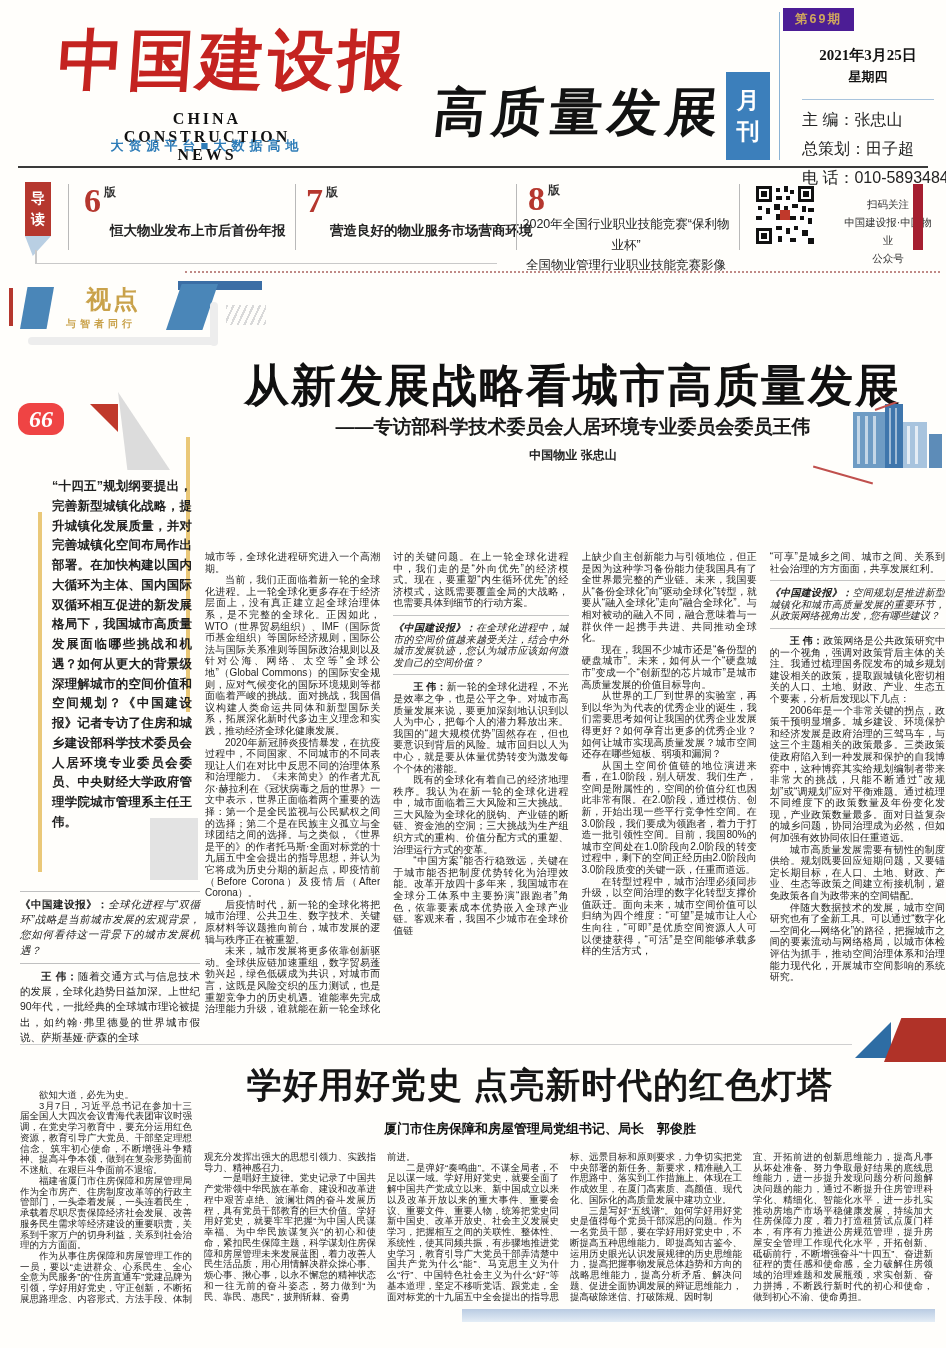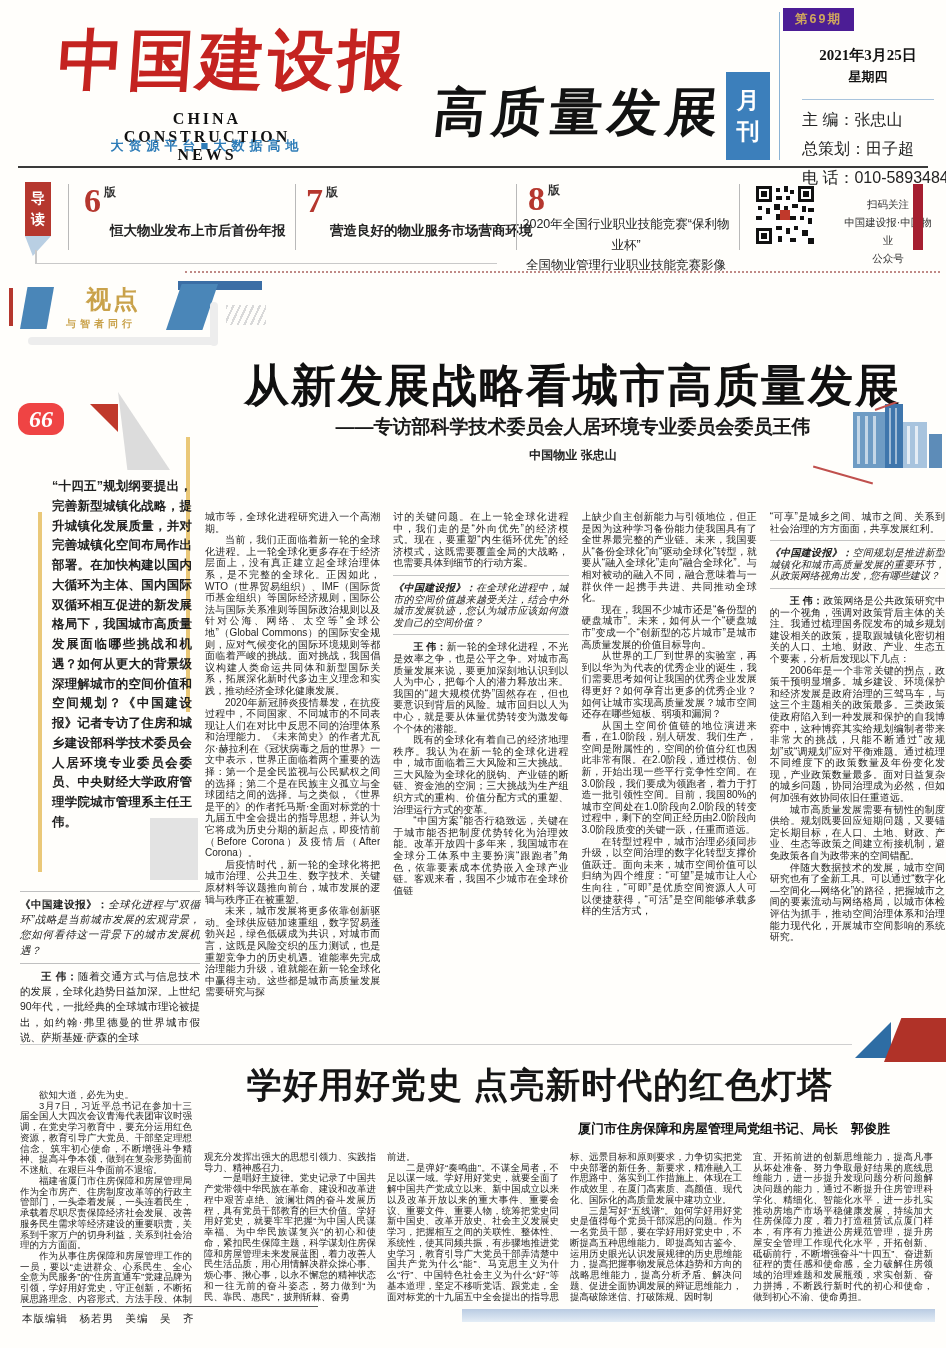--- a/index.html
+++ b/index.html
@@ -59,21 +59,21 @@
               display:flex;align-items:center;justify-content:center;}
   .red-tri{width:28px;height:28px;background:#c0392b;clip-path:polygon(0 0,100% 0,100% 100%);}
   .gold-v{width:4px;background:#eac878;}
   .gray-shadow{width:48px;height:62px;background:#e3e3e3;}
   .quote-text{width:140px;font-size:12.5px;line-height:1.58;text-align:justify;color:#1f1f1f;font-weight:700;}
   .qa-left{width:180px;font-size:10.5px;line-height:1.45;text-align:justify;color:#222;}
   .qa-left .hr{border-top:1px solid #c0c0c0;margin:5px 0;}
   .qtext{font-style:italic;}
   .plabel{font-style:normal;}
   .ncols{display:flex;gap:13px;}
-  .ncol{flex:1;overflow:hidden;font-size:10px;line-height:1.16;text-align:justify;color:#1e1e1e;}
+  .ncol{flex:1;overflow:hidden;font-size:10px;line-height:1.16;text-align:justify;color:#1e1e1e;margin-top:40px;}
   .para{margin:0;text-indent:2em;}
   .para.cont{text-indent:0;}
   .para.q{border-top:1px solid #c4c4c4;border-bottom:1px solid #c4c4c4;padding:6px 0;margin:6px 0;
           font-style:italic;text-indent:0;}
   .para.q .plabel{font-style:italic;}
   .city-line{width:62px;height:2px;background:#c0504d;transform:rotate(16deg);}
   
   .div-hair{width:832px;border-top:1px solid #cfcfcf;}
   .blue-tri2{width:36px;height:36px;background:#2e6da4;clip-path:polygon(0 100%,100% 0,100% 100%);}
   .red-banner{width:62px;height:44px;background:#b03228;clip-path:polygon(28% 0,100% 0,100% 100%,0 100%);}
@@ -274,21 +274,21 @@
         <p class="para">城市高质量发展需要有韧性的制度供给。规划既要回应短期问题，又要锚定长期目标，在人口、土地、财政、产业、生态等政策之间建立衔接机制，避免政策各自为政带来的空间错配。</p>
         <p class="para">伴随大数据技术的发展，城市空间研究也有了全新工具。可以通过“数字化—空间化—网络化”的路径，把握城市之间的要素流动与网络格局，以城市体检评估为抓手，推动空间治理体系和治理能力现代化，开展城市空间影响的系统研究。</p>
       </div>
   </div>
 
   <div class="abs div-hair" style="left:20px;top:1044px;"></div>
   <div class="abs blue-tri2" style="left:855px;top:1022px;"></div>
   <div class="abs red-banner" style="left:884px;top:1018px;"></div>
 
   <div class="abs b-headline" style="left:190px;top:1062px;">学好用好党史  点亮新时代的红色灯塔</div>
-  <div class="abs b-byline" style="left:190px;top:1120px;text-align:right;">厦门市住房保障和房屋管理局党组书记、局长　郭俊胜</div>
+  <div class="abs b-byline" style="left:190px;top:1120px;">厦门市住房保障和房屋管理局党组书记、局长　郭俊胜</div>
 
   <div id="bottom-cols">
     <div class="abs bcol" style="left:20px;top:1090px;width:172px;height:214px;">
         <p class="para">欲知大道，必先为史。</p>
         <p class="para">3月7日，习近平总书记在参加十三届全国人大四次会议青海代表团审议时强调，在党史学习教育中，要充分运用红色资源，教育引导广大党员、干部坚定理想信念、筑牢初心使命，不断增强斗争精神、提高斗争本领，做到在复杂形势面前不迷航、在艰巨斗争面前不退缩。</p>
         <p class="para">福建省厦门市住房保障和房屋管理局作为全市房产、住房制度改革等的行政主管部门，一头牵着发展，一头连着民生，承载着尽职尽责保障经济社会发展、改善服务民生需求等经济建设的重要职责，关系到千家万户的切身利益，关系到社会治理的方方面面。</p>
         <p class="para">作为从事住房保障和房屋管理工作的一员，要以“走进群众、心系民生、全心全意为民服务”的“住房直通车”党建品牌为引领，学好用好党史，守正创新，不断拓展思路理念、内容形式、方法手段、体制机制，使党史</p>
       </div>
     <div class="abs bcol" style="left:204px;top:1152px;width:172px;height:150px;">
         <p class="para cont">观充分发挥出强大的思想引领力、实践指导力、精神感召力。</p>
@@ -300,16 +300,15 @@
       </div>
     <div class="abs bcol" style="left:570px;top:1152px;width:172px;height:150px;">
         <p class="para cont">标、远景目标和原则要求，力争切实把党中央部署的新任务、新要求，精准融入工作思路中、落实到工作措施上、体现在工作成效里，在厦门高素质、高颜值、现代化、国际化的高质量发展中建功立业。</p>
         <p class="para">三是写好“五线谱”。如何学好用好党史是值得每个党员干部深思的问题。作为一名党员干部，要在学好用好党史中，不断提高五种思维能力。即提高知古鉴今、运用历史眼光认识发展规律的历史思维能力，提高把握事物发展总体趋势和方向的战略思维能力，提高分析矛盾、解决问题、促进全面协调发展的辩证思维能力，提高破除迷信、打破陈规、因时制</p>
       </div>
     <div class="abs bcol" style="left:753px;top:1152px;width:180px;height:150px;">
         <p class="para cont">宜、开拓前进的创新思维能力，提高凡事从坏处准备、努力争取最好结果的底线思维能力，进一步提升发现问题分析问题解决问题的能力，通过不断提升住房管理科学化、精细化、智能化水平，进一步扎实推动房地产市场平稳健康发展，持续加大住房保障力度，着力打造租赁试点厦门样本，有序有力推进公房规范管理，提升房屋安全管理工作现代化水平，开拓创新、砥砺前行，不断增强奋斗“十四五”、奋进新征程的责任感和使命感，全力破解住房领域的治理难题和发展瓶颈，求实创新、奋力拼搏，不断践行新时代的初心和使命，做到初心不渝、使命勇担。</p>
       </div>
   </div>
 
-  <div class="abs footer-text" style="left:22px;top:1306px;">本版编辑　杨若男　美编　吴　齐</div>
   <div class="abs footer-bar" style="left:462px;top:1309px;"></div>
 
 </div>
 
 </body></html>

